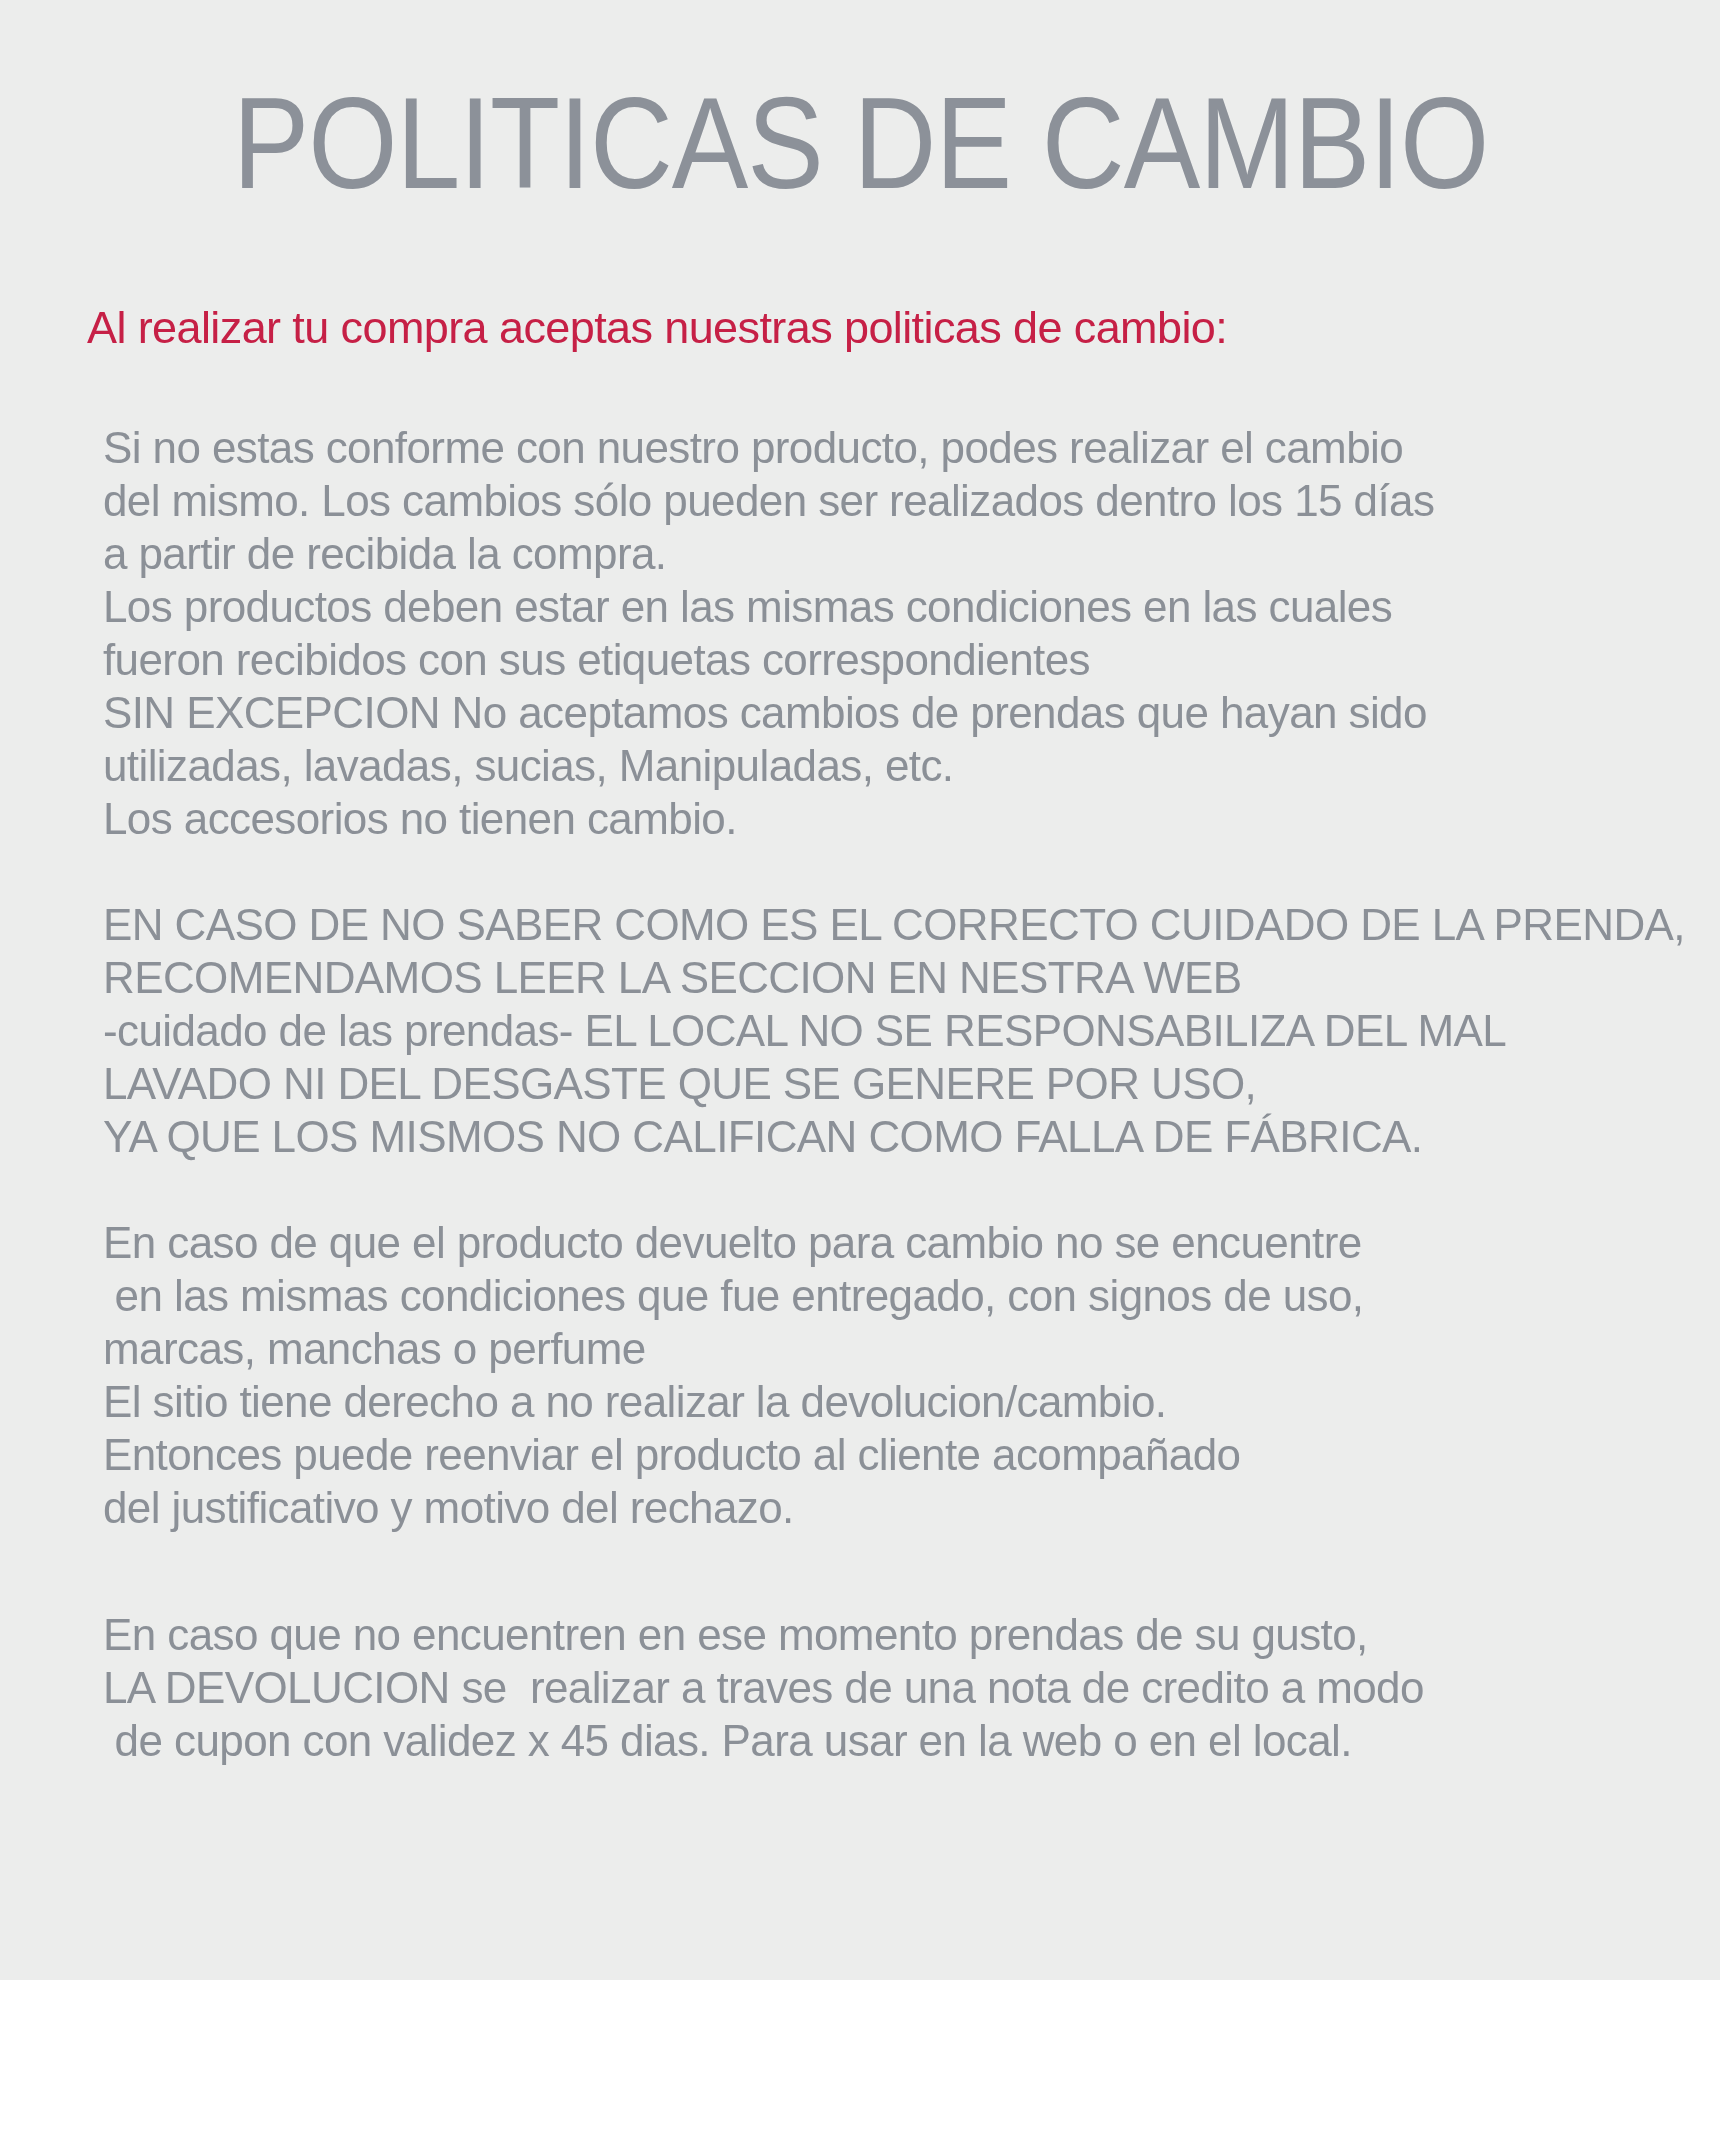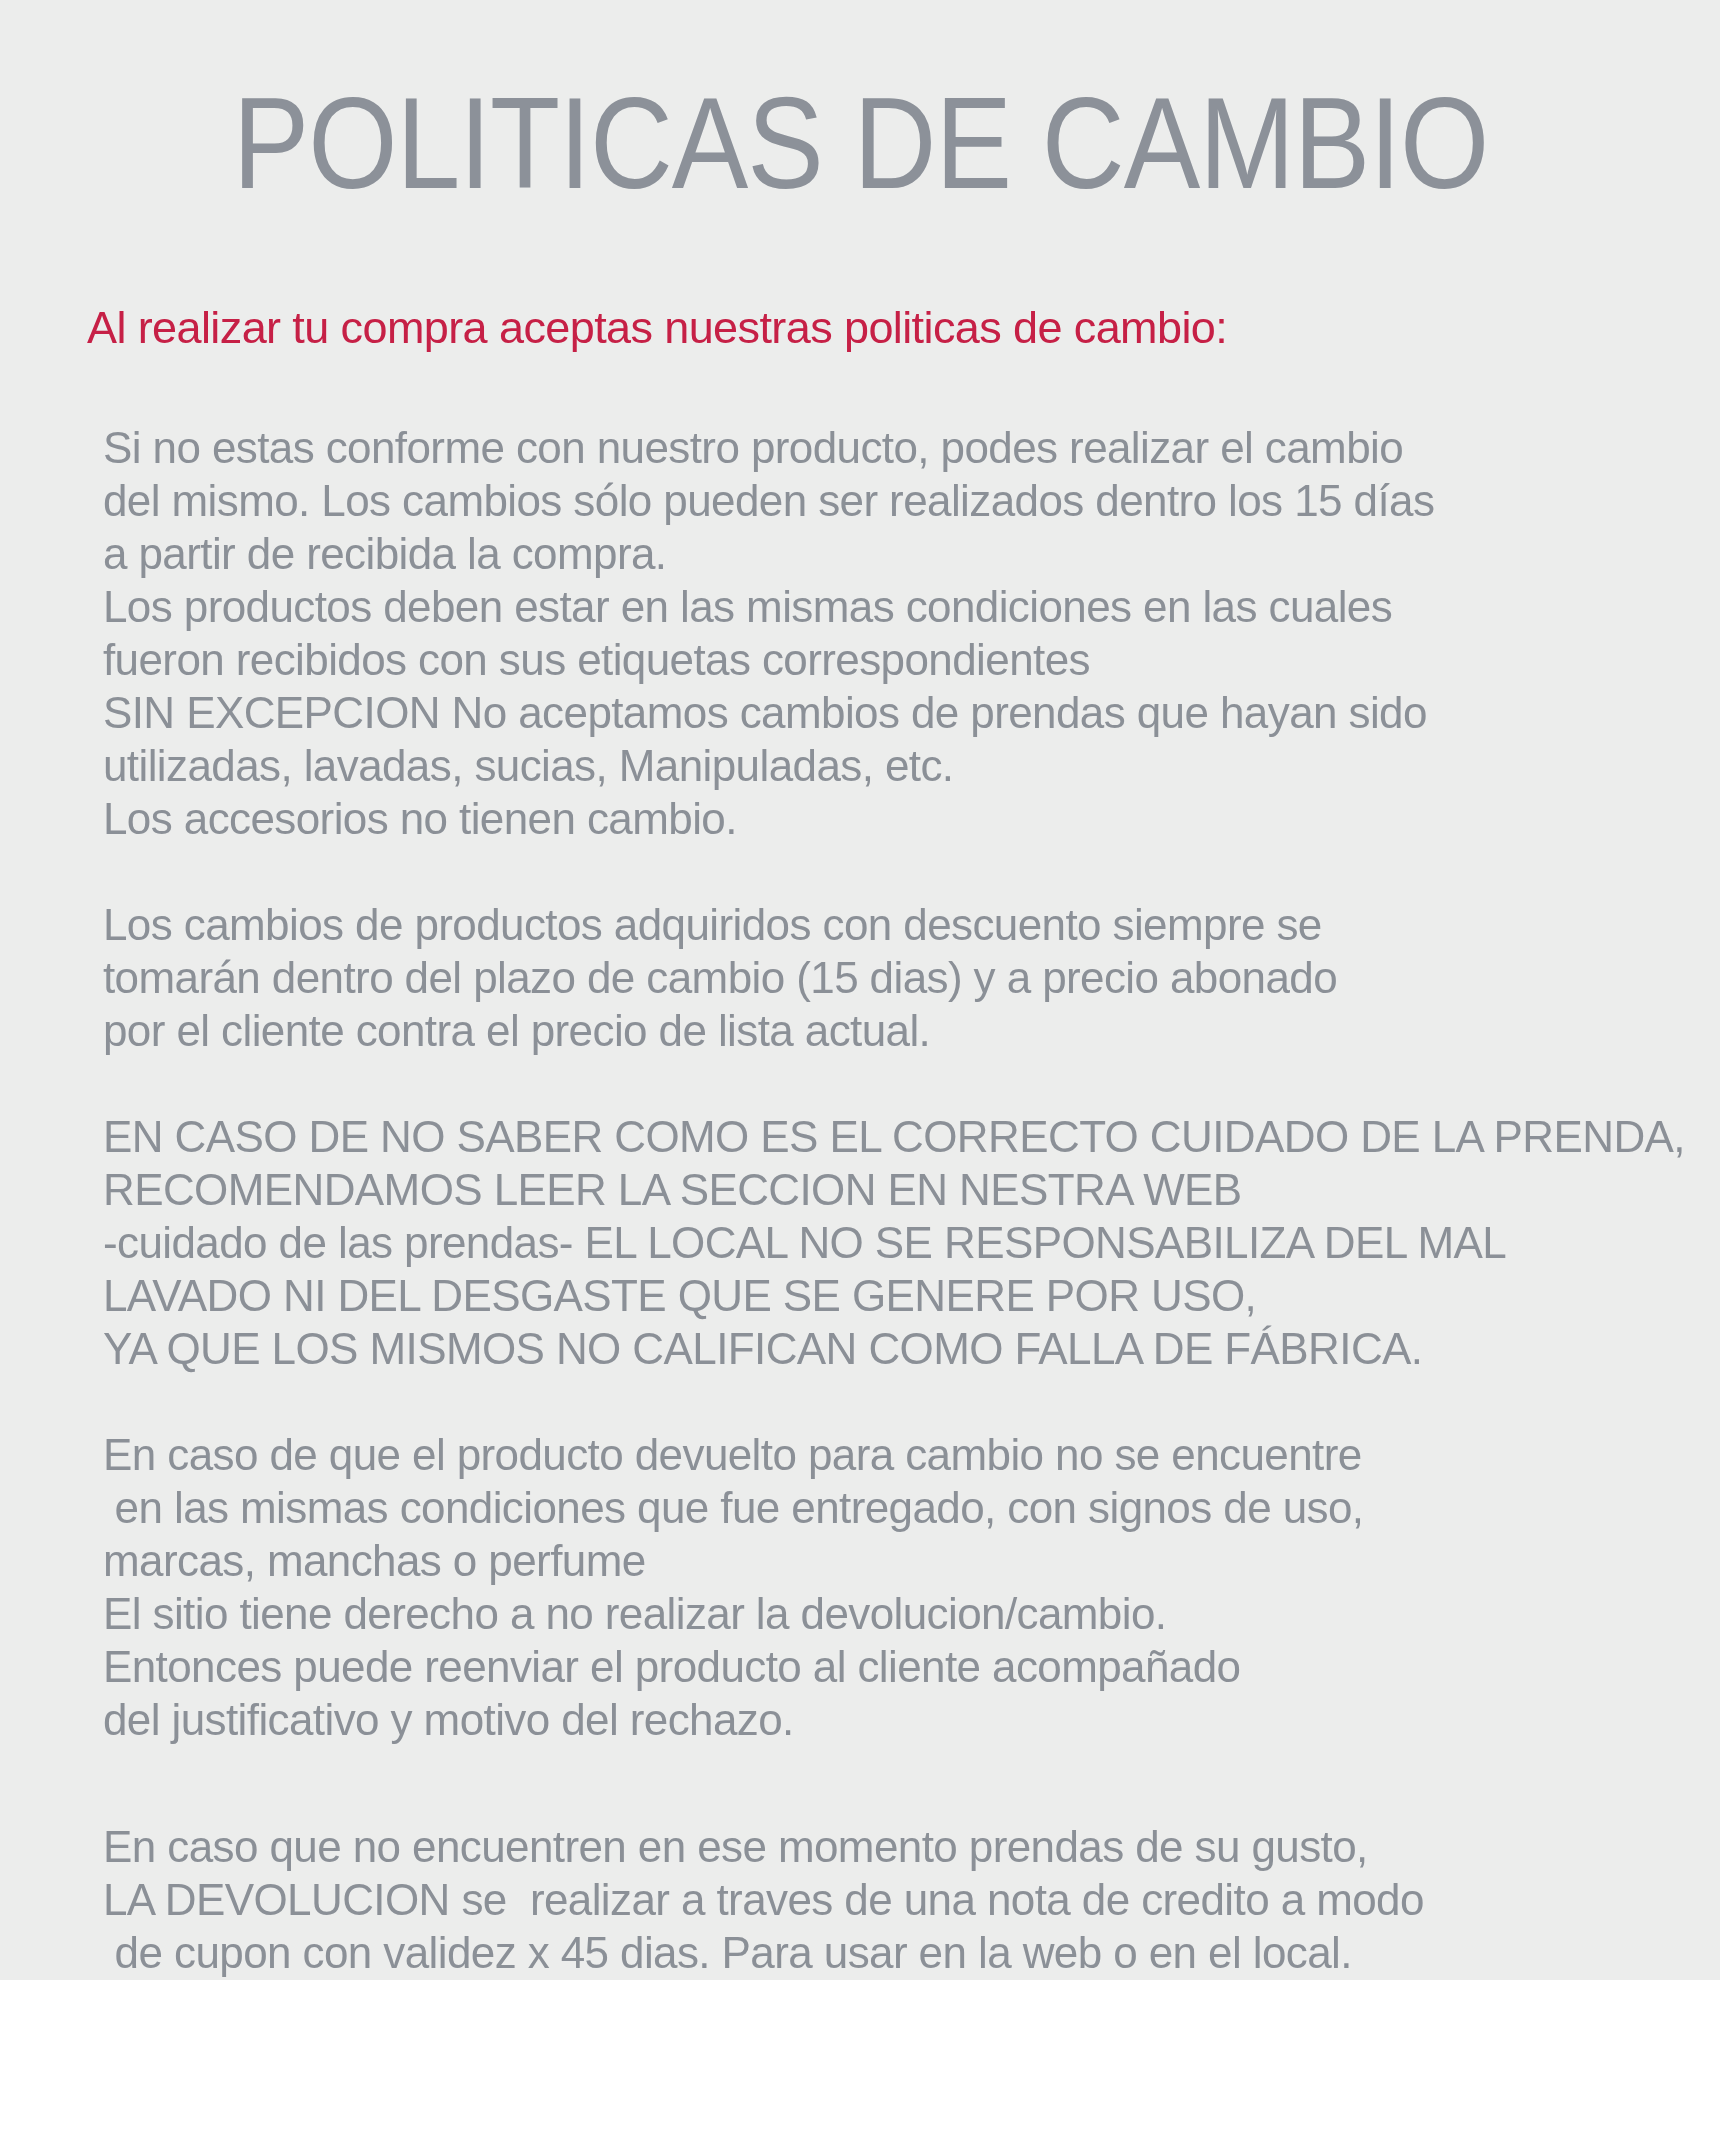--- a/index.html
+++ b/index.html
@@ -75,23 +75,20 @@
 
   <div class="policy-body">
     <p class="para">Si no estas conforme con nuestro producto, podes realizar el cambio
 del mismo. Los cambios sólo pueden ser realizados dentro los 15 días
 a partir de recibida la compra.
 Los productos deben estar en las mismas condiciones en las cuales
 fueron recibidos con sus etiquetas correspondientes
 SIN EXCEPCION No aceptamos cambios de prendas que hayan sido
 utilizadas, lavadas, sucias, Manipuladas, etc.
 Los accesorios no tienen cambio.</p>
-    <p class="para">Los cambios de productos adquiridos con descuento siempre se
-tomarán dentro del plazo de cambio (15 dias) y a precio abonado
-por el cliente contra el precio de lista actual.</p>
     <p class="para">EN CASO DE NO SABER COMO ES EL CORRECTO CUIDADO DE LA PRENDA,
 RECOMENDAMOS LEER LA SECCION EN NESTRA WEB
 -cuidado de las prendas- EL LOCAL NO SE RESPONSABILIZA DEL MAL
 LAVADO NI DEL DESGASTE QUE SE GENERE POR USO,
 YA QUE LOS MISMOS NO CALIFICAN COMO FALLA DE FÁBRICA.</p>
     <p class="para">En caso de que el producto devuelto para cambio no se encuentre
  en las mismas condiciones que fue entregado, con signos de uso,
 marcas, manchas o perfume
 El sitio tiene derecho a no realizar la devolucion/cambio.
 Entonces puede reenviar el producto al cliente acompañado

